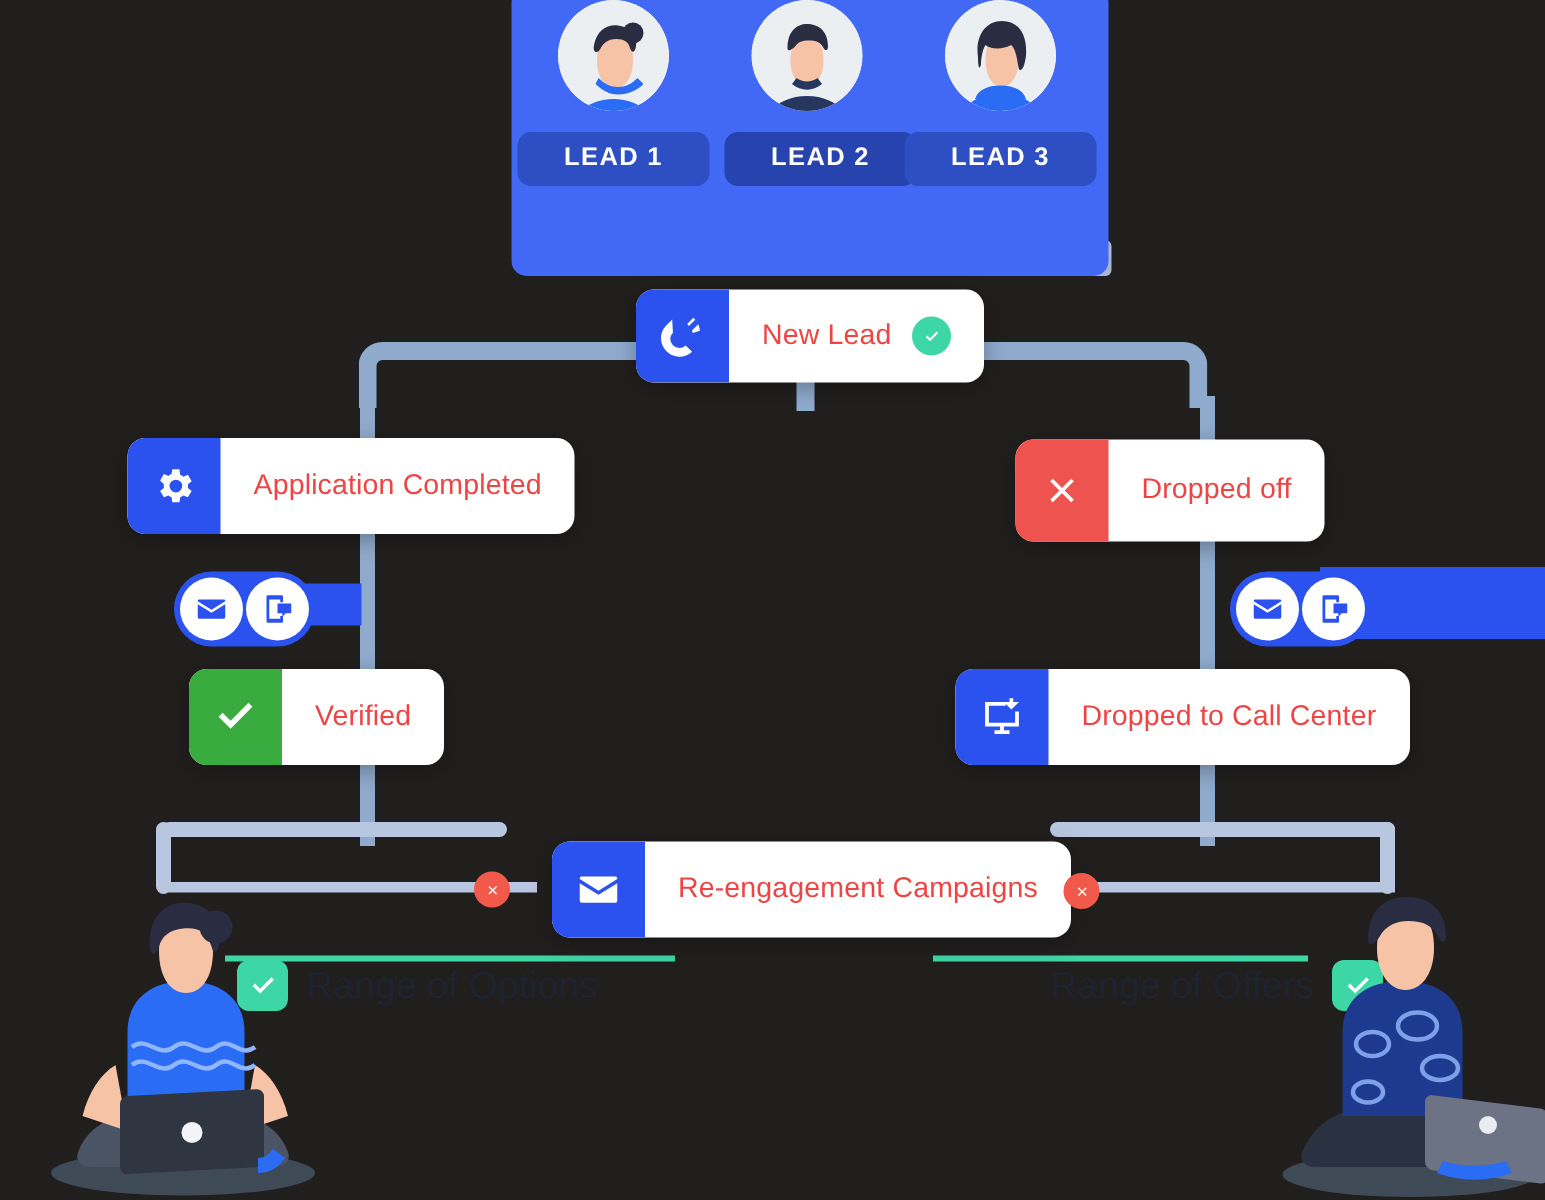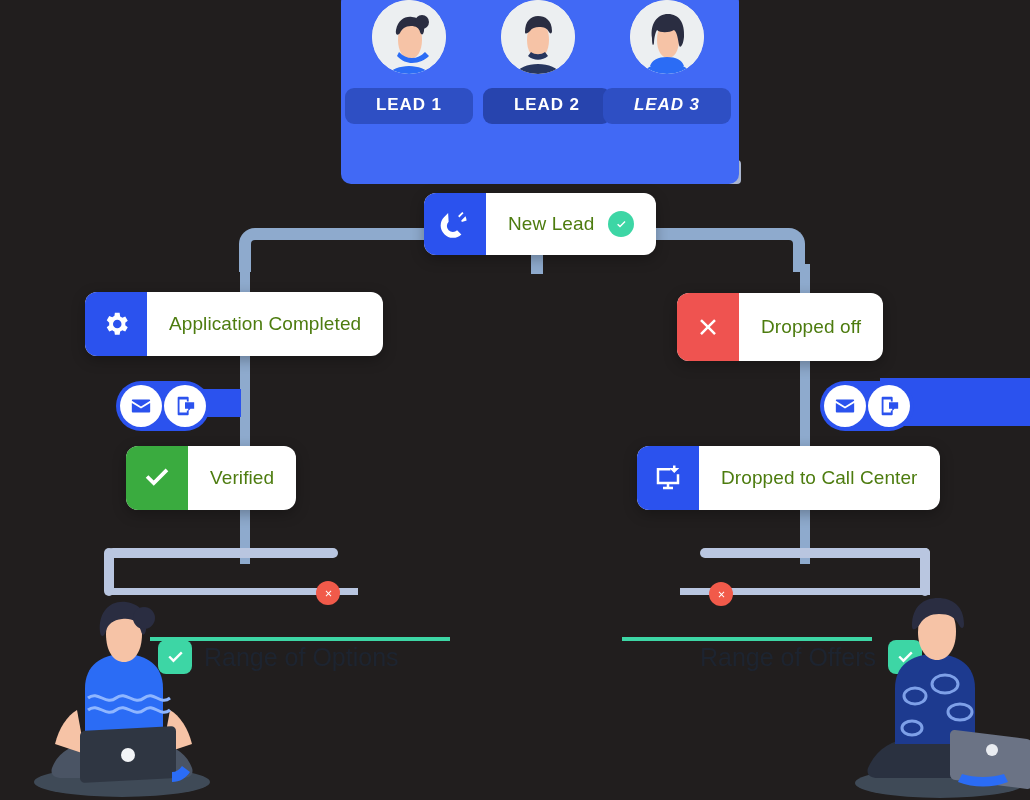--- a/index.html
+++ b/index.html
@@ -29,21 +29,21 @@
     background: #2b52ee;
   }
   .node .ico svg { width: 30px; height: 30px; fill: #fff; }
   .node .body {
     display: flex; align-items: center; gap: 14px;
     padding: 0 22px;
     white-space: nowrap;
   }
   .node .label {
     font-size: 19px;
-    color: #4d7c0f;
+    color: #ef4444;
     letter-spacing: .1px;
   }
 
   .ico.blue   { background: #2b52ee; }
   .ico.red    { background: #ef5350; }
   .ico.green  { background: #3aab3f; }
 
   .chk {
     width: 26px; height: 26px; border-radius: 50%;
     background: #3dd6a5;
@@ -80,21 +80,21 @@
     background: #2e4fc4;
     border-radius: 9px;
     padding: 7px 0 9px;
     color: #fff;
     font-size: 17px;
     font-weight: bold;
     letter-spacing: .9px;
   }
   #lead1 { left: 4px; }
   #lead2 { left: 133px; }
-  #lead3 { left: 262px; font-style: italic; }
+  #lead3 { left: 262px; }
   #lead2 .tag { background: #2744ae; }
   #lead2 .tag { width: 128px; margin-left: 9px; }
 
   
   .desk { position: absolute; z-index: 20; }
 
   
   .conn { position: absolute; background: #8eaacd; z-index: 10; }
   .conn.light { background: #b9c6e0; }
 
@@ -285,20 +285,31 @@
       <svg viewBox="0 0 24 24" aria-hidden="true">
         <path d="M3 4h11v2H5v9h14V9h2v8H13v2h3v2H8v-2h3v-2H3z"></path>
         <path d="M16 2v2h-3l4 4 4-4h-3V2z"></path>
       </svg>
     </div>
     <div class="body">
       <span class="label">Dropped to Call Center</span>
     </div>
   </div>
 
+  <div class="node" id="n-re" style="left:368px; top:561px; height:64px;">
+    <div class="ico blue">
+      <svg viewBox="0 0 24 24" aria-hidden="true">
+        <path d="M3 5h18v14H3z" fill="none"></path>
+        <path d="M3 5h18a1 1 0 0 1 1 1v.4l-10 6.2L2 6.4V6a1 1 0 0 1 1-1zm19 3.6V18a1 1 0 0 1-1 1H3a1 1 0 0 1-1-1V8.6l10 6.2z"></path>
+      </svg>
+    </div>
+    <div class="body">
+      <span class="label">Re-engagement Campaigns</span>
+    </div>
+  </div>
 
   <div class="pill" style="left:116px; top:381px;">
     <span class="c">
       <svg viewBox="0 0 24 24" aria-hidden="true">
           <path d="M3 5h18a1 1 0 0 1 1 1v.4l-10 6.2L2 6.4V6a1 1 0 0 1 1-1zm19 3.6V18a1 1 0 0 1-1 1H3a1 1 0 0 1-1-1V8.6l10 6.2z"></path>
         </svg>
     </span>
     <span class="c">
       <svg viewBox="0 0 24 24" aria-hidden="true">
         <path d="M5 2h10a1 1 0 0 1 1 1v4h-2V5H6v14h8v-2h2v4a1 1 0 0 1-1 1H5a1 1 0 0 1-1-1V3a1 1 0 0 1 1-1z"></path>

